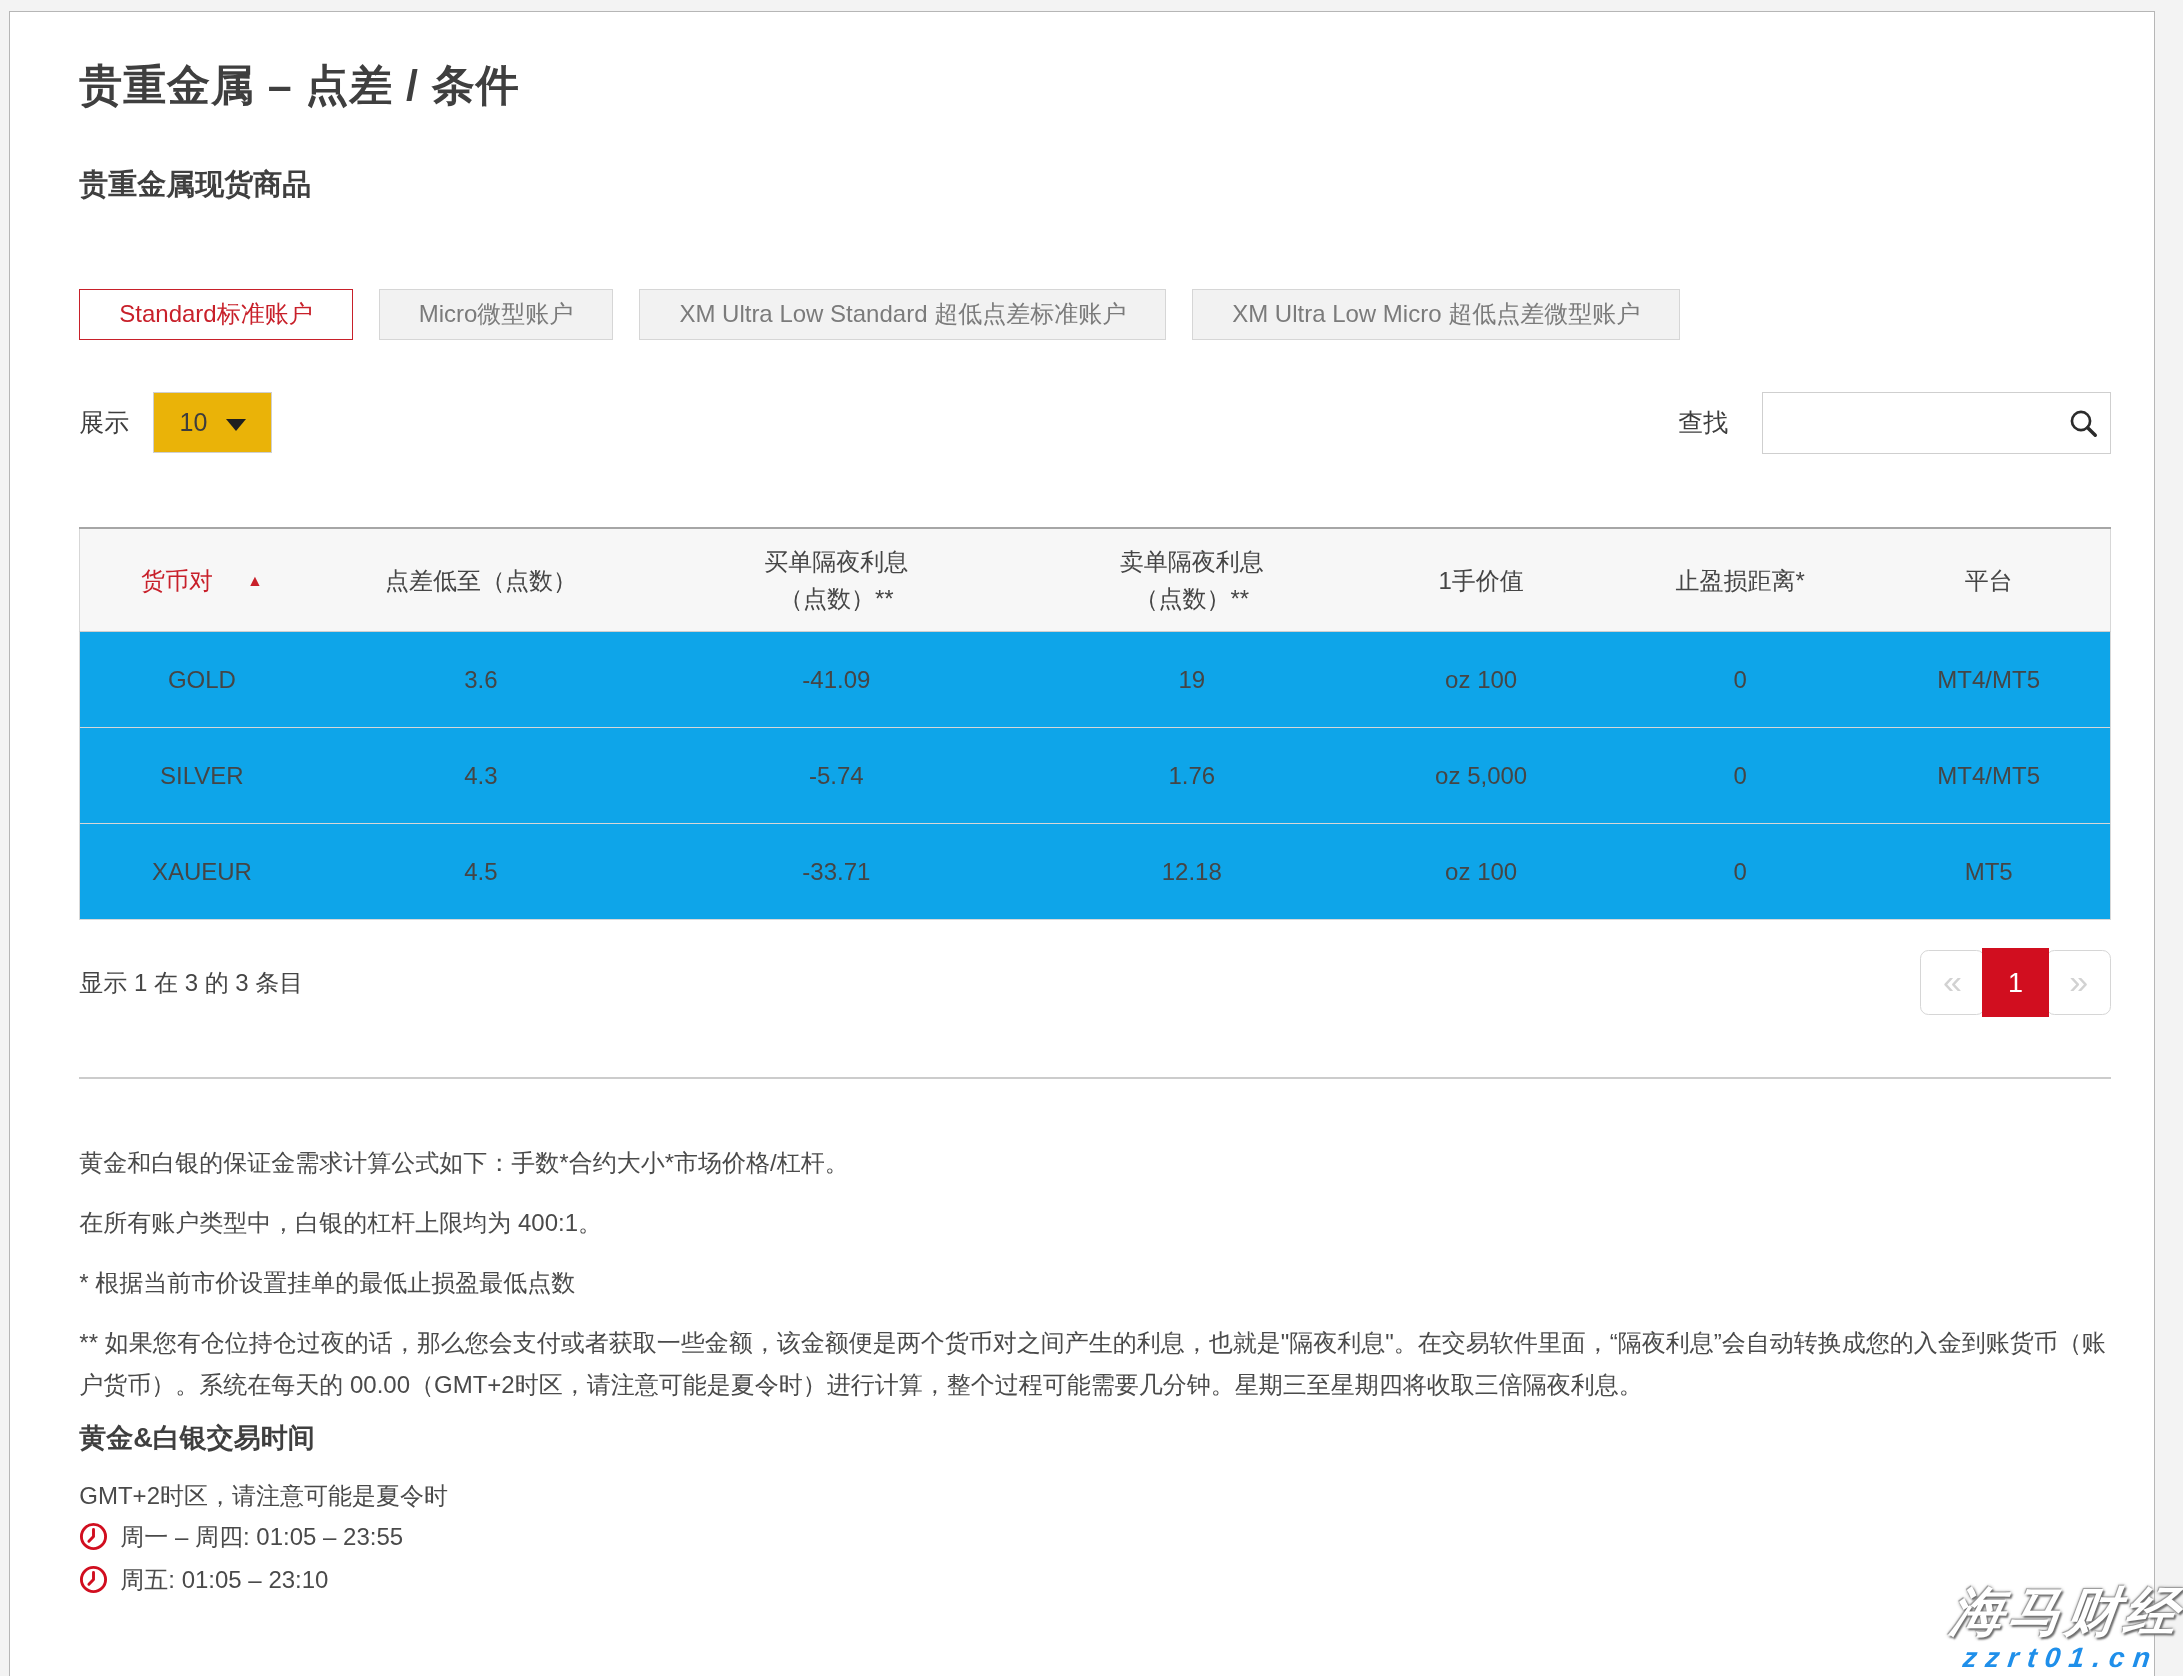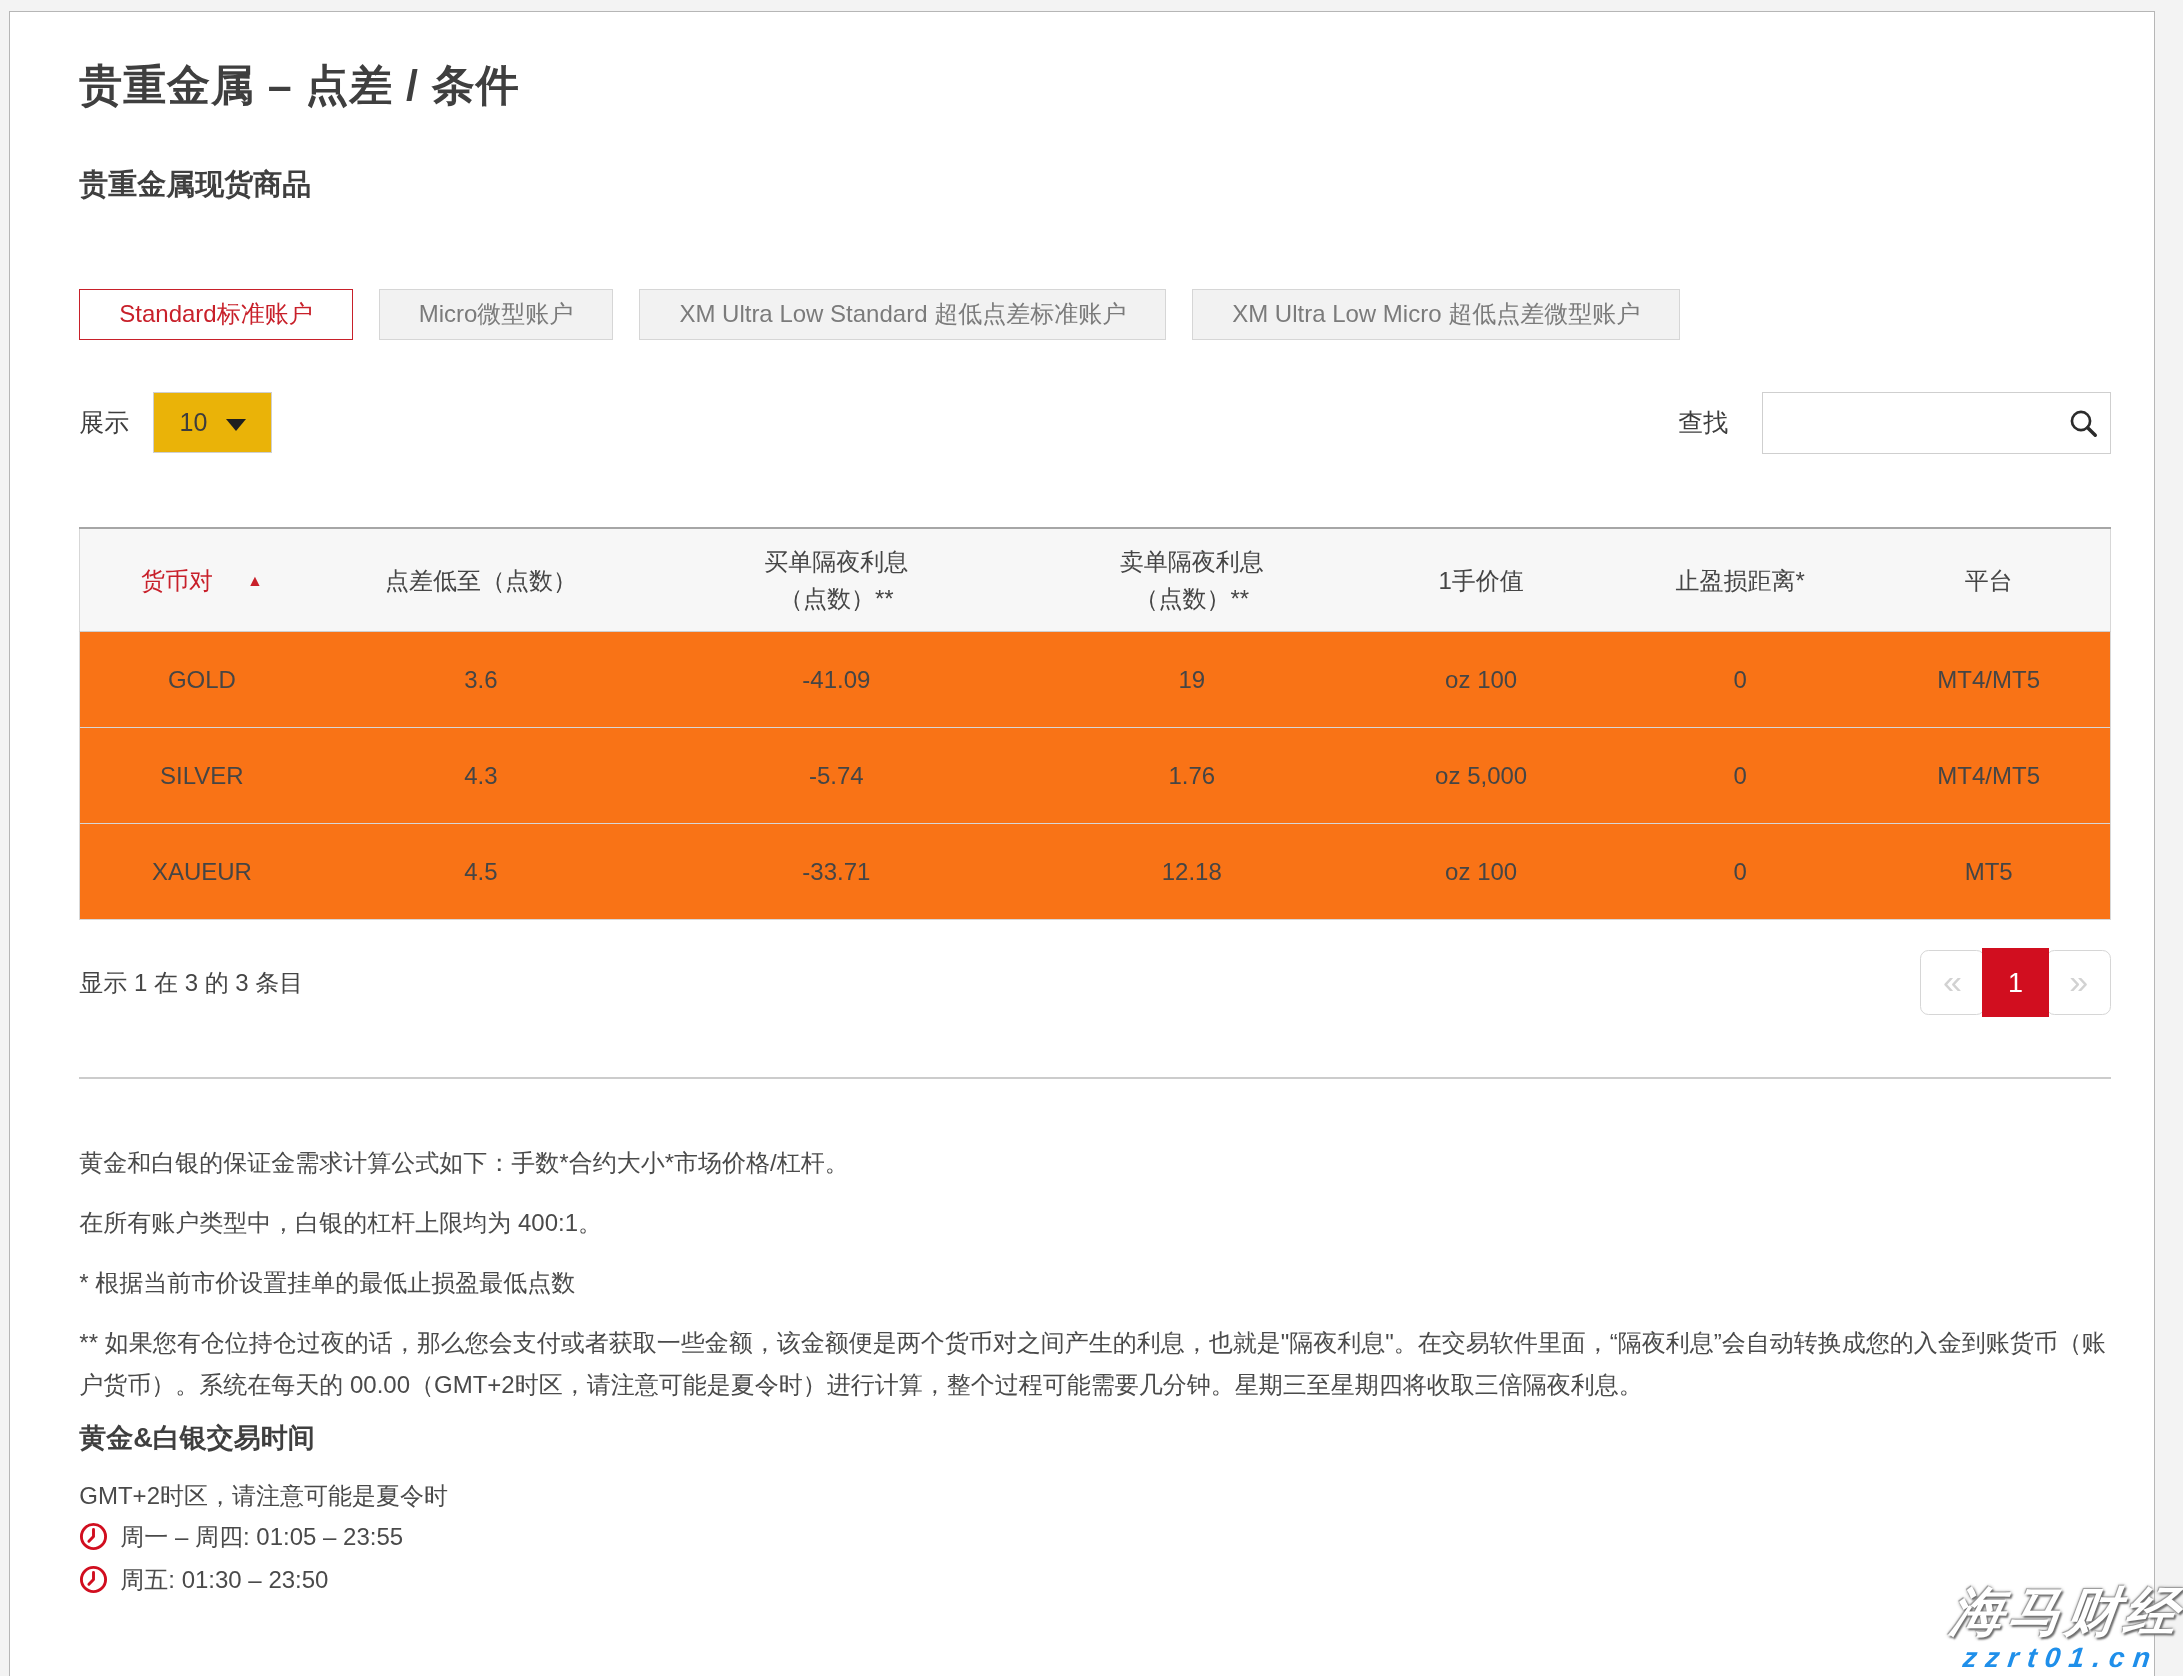--- a/index.html
+++ b/index.html
@@ -61,21 +61,21 @@
     font-weight: 400; text-align: center;
     border-bottom: 1.9px solid #cfcfcf;
     line-height: 1.55;
   }
   th.sorted { color: #c8202a; }
   .sort-arrow { font-size: 16px; margin-left: 34px; color: #c8202a; vertical-align: 2.8px; }
   .th-line { display: block; }
   table.data-table tbody td {
     height: 96px; text-align: center;
     border-bottom: 1.9px solid #d7d7d7;
-    background: #f97316;
+    background: #0ea5e9;
   }
 
   .table-footer { margin-top: 28px; display: flex; align-items: center; }
   .summary { font-size: 24px; color: #454545; }
   .pagination { margin-left: auto; display: flex; align-items: center; }
   .page-btn {
     width: 65px; height: 65px; background: #fff;
     border: 1.9px solid #d6d6d6; border-radius: 8.4px;
     color: #d2d2d2; font-size: 34px; line-height: 1;
     cursor: pointer; font-family: inherit;
@@ -240,21 +240,21 @@
       <circle cx="12" cy="12" r="10" fill="none" stroke="#d10e1f" stroke-width="2.4"></circle>
       <path d="M12 6.2 V12 L8.2 16" fill="none" stroke="#d10e1f" stroke-width="2.4" stroke-linecap="round" stroke-linejoin="round"></path>
     </svg>
     <span>周一 – 周四: 01:05 – 23:55</span>
   </div>
   <div class="time-row">
     <svg class="clock-icon" width="29" height="29" viewBox="0 0 24 24">
       <circle cx="12" cy="12" r="10" fill="none" stroke="#d10e1f" stroke-width="2.4"></circle>
       <path d="M12 6.2 V12 L8.2 16" fill="none" stroke="#d10e1f" stroke-width="2.4" stroke-linecap="round" stroke-linejoin="round"></path>
     </svg>
-    <span>周五: 01:30 – 23:50</span>
+    <span>周五: 01:05 – 23:10</span>
   </div>
 
 </div>
 
 <div class="watermark">
   <div class="watermark-brand">海马财经</div>
   <div class="watermark-site">zzrt01.cn</div>
 </div>
 
 

